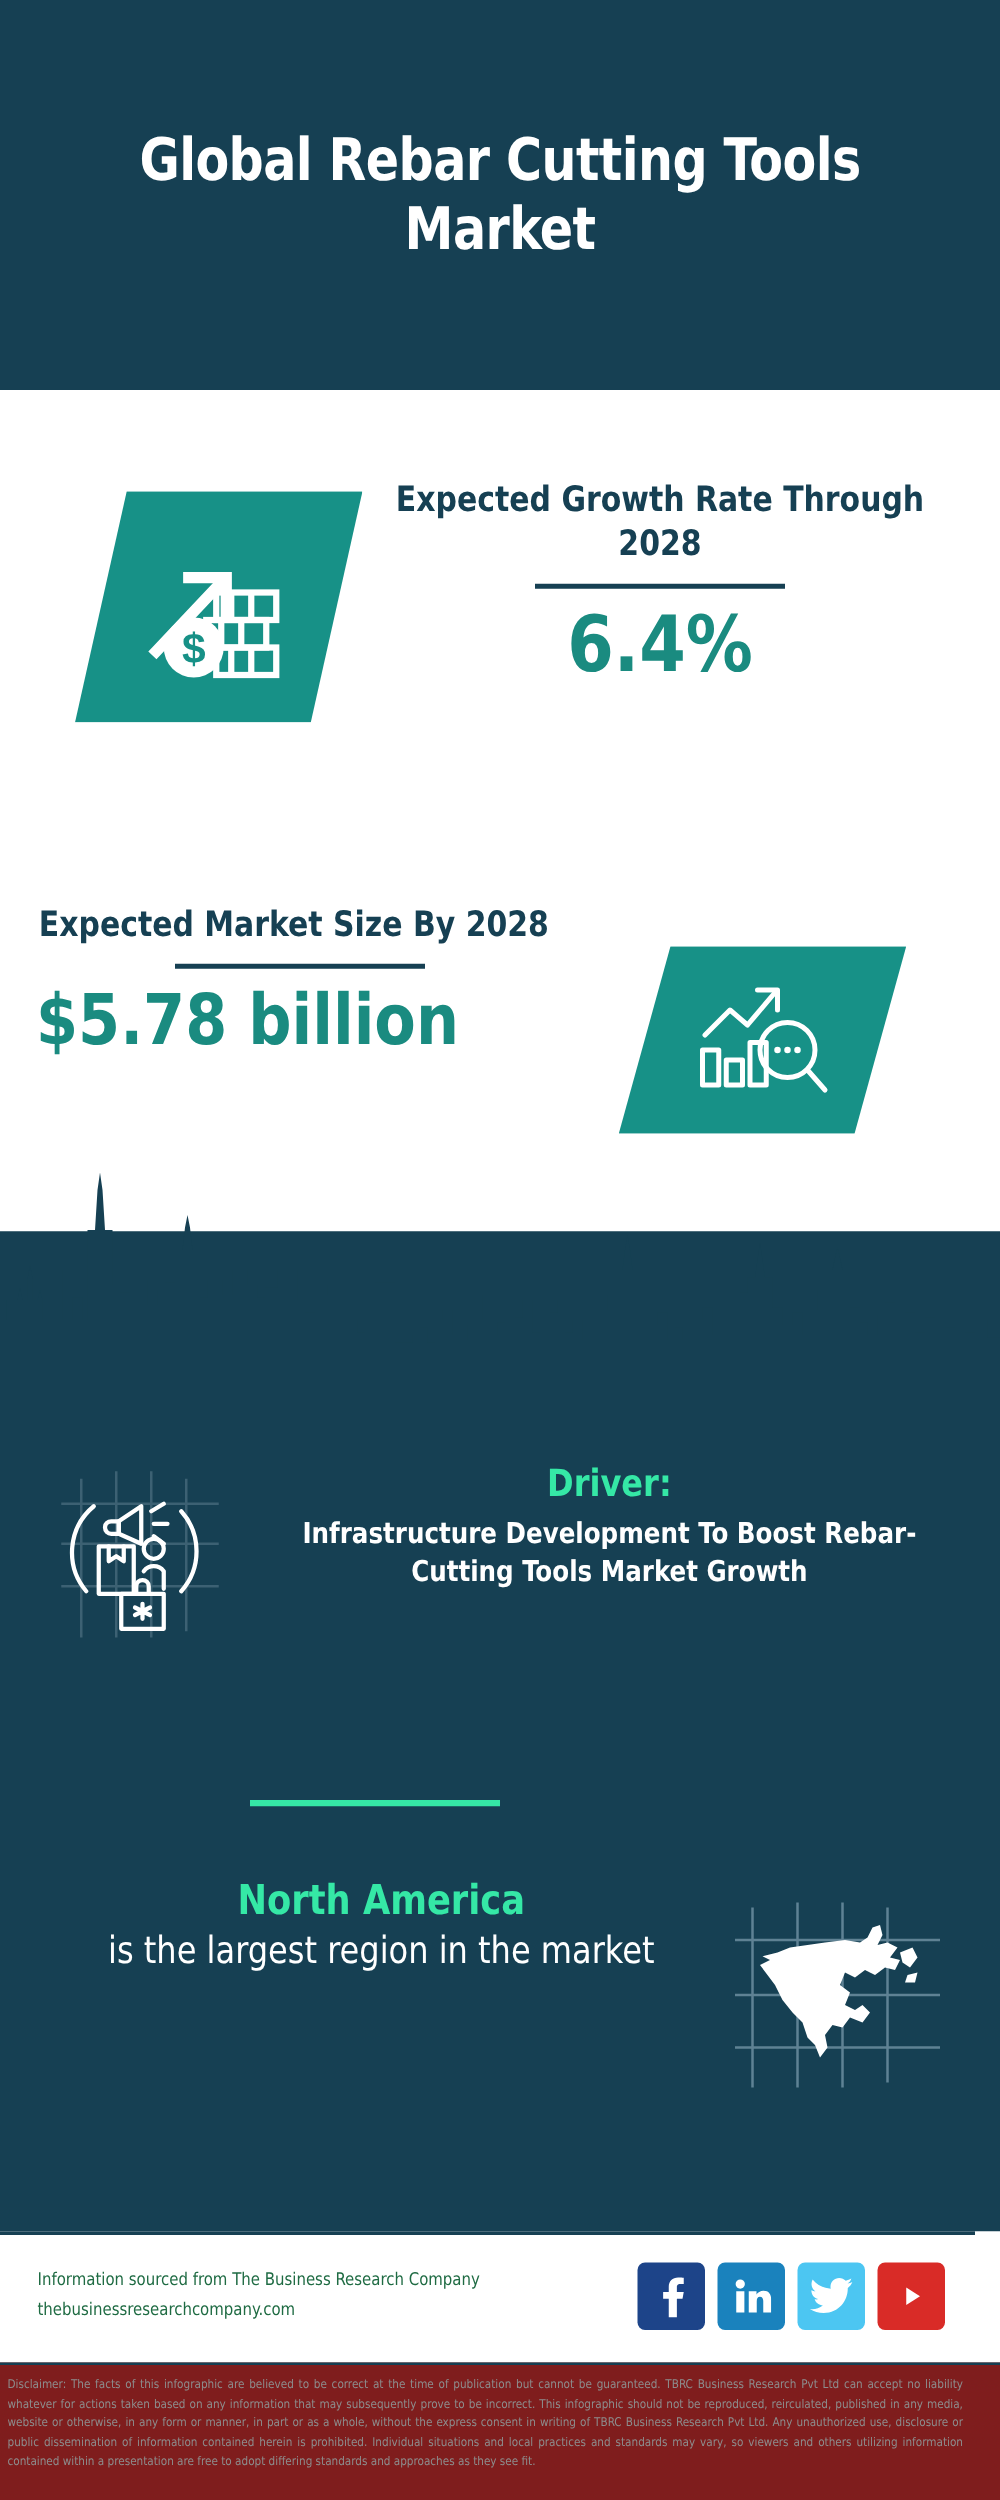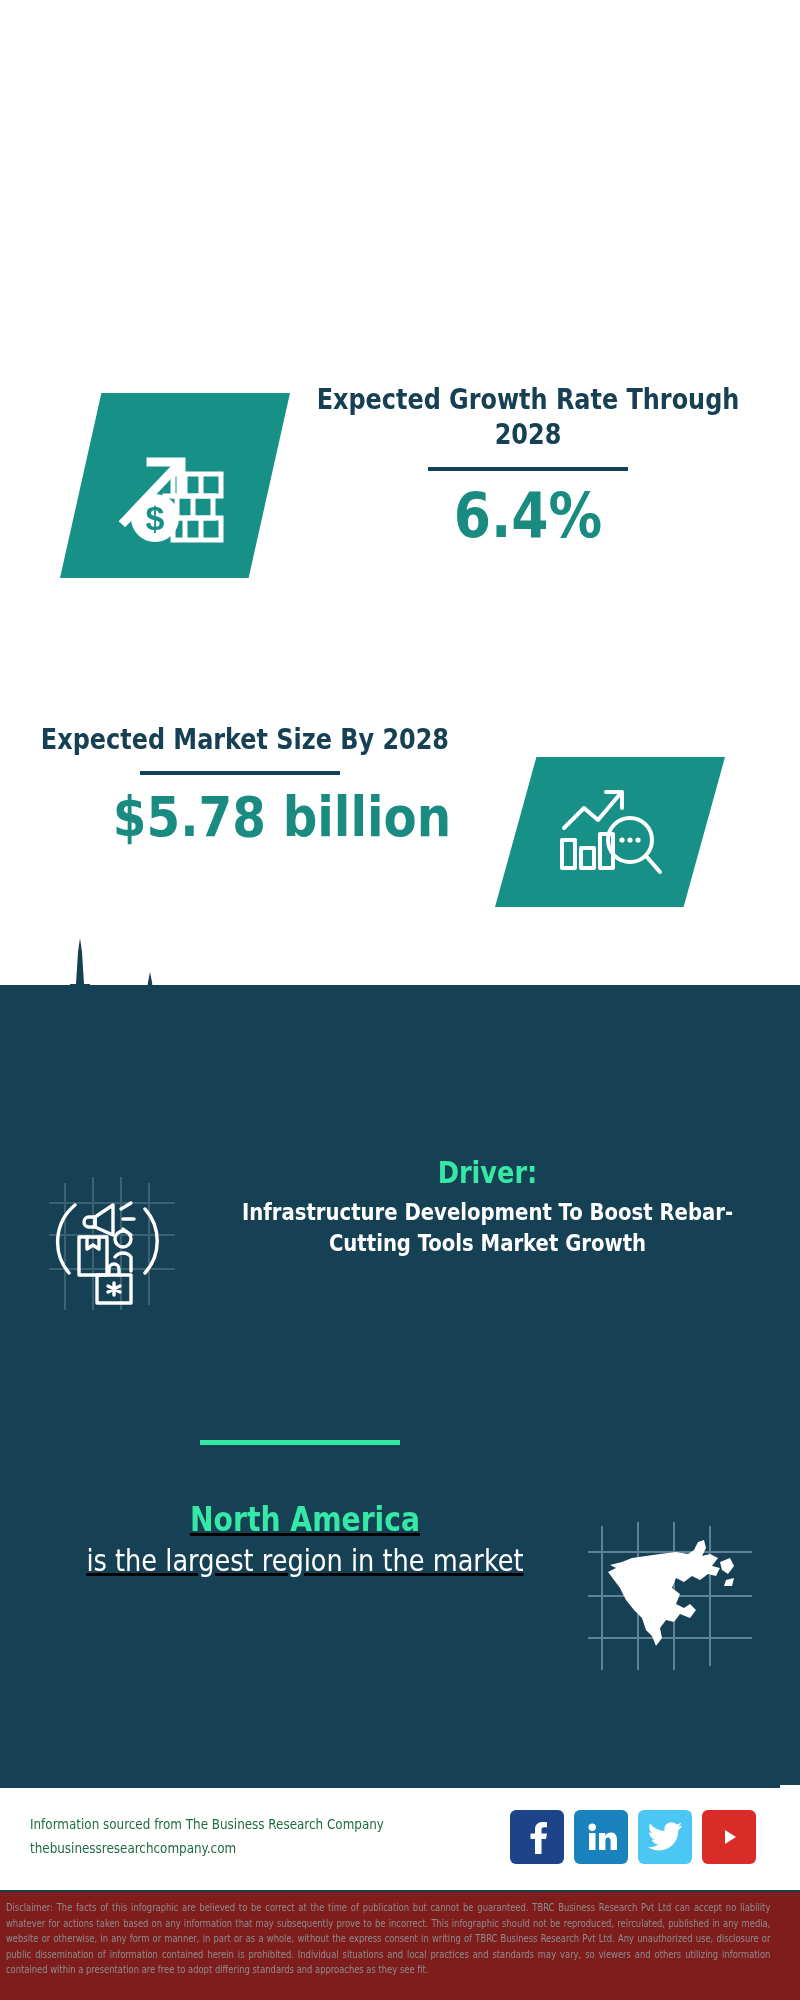--- a/index.html
+++ b/index.html
@@ -52,21 +52,21 @@
     left:495px; top:757px; width:230px; height:150px;
     clip-path:polygon(18% 0%, 100% 0%, 82% 100%, 0% 100%);
   }
   .para svg { display:block; }
 
   
   .stat-a {
     position:absolute; left:278px; top:382px; width:500px; text-align:center;
   }
   .stat-b {
-    position:absolute; left:20px; top:722px; width:440px; text-align:right;
+    position:absolute; left:20px; top:722px; width:440px; text-align:left;
   }
   .stat-label {
     color:#164053;
     font-family:"DejaVu Sans Condensed","Liberation Sans", sans-serif;
     font-weight:bold;
     font-size:28px;
     line-height:1.26;
     transform:scaleX(0.95);
   }
   .rule {
@@ -96,21 +96,21 @@
 
   
   .driver-wrap {
     position:absolute; left:0; top:1155px; width:800px;
     display:flex; align-items:flex-start;
   }
   .driver-icon {
     width:180px; margin-left:35px; flex:0 0 auto; padding-top:10px;
   }
   .driver-text {
-    flex:1 1 auto; text-align:center; padding:0 40px 0 0;
+    flex:1 1 auto; text-align:center; padding:0 40px 0 0;margin-top:15px;
   }
   .driver-heading {
     color:#35e8a6;
     font-family:"DejaVu Sans Condensed","Liberation Sans", sans-serif;
     font-weight:bold; font-size:30px; line-height:1.2;
     transform:scaleX(0.95);
   }
   .driver-body {
     color:#ffffff;
     font-family:"DejaVu Sans Condensed","Liberation Sans", sans-serif;
@@ -119,21 +119,21 @@
   }
 
   .divider {
     position:absolute; left:200px; top:1440px; width:200px; height:5px;
     background:#35e8a6;
   }
 
   
   .region-wrap {
     position:absolute; left:0; top:1500px; width:800px;
-    display:flex; align-items:flex-start;text-decoration:underline;
+    display:flex; align-items:flex-start;
   }
   .region-text {
     flex:1 1 auto; text-align:center; padding-left:30px;
   }
   .region-heading {
     color:#35e8a6;
     font-family:"DejaVu Sans Condensed","Liberation Sans", sans-serif;
     font-weight:bold; font-size:33px; line-height:1.2;
     transform:scaleX(0.95);
   }
@@ -178,20 +178,23 @@
     font-size:9.6px; line-height:1.62;
     text-align:justify;
     transform:scaleX(0.97); transform-origin:left top;
   }
 </style>
 </head>
 <body>
 
 <div class="page">
 
+  <div class="header">
+    <div class="header-title">Global Rebar Cutting Tools Market</div>
+  </div>
 
   <div class="white-band"></div>
 
   <div class="para one">
     <svg width="120" height="120" viewBox="0 0 120 120" aria-hidden="true">
       <g fill="none" stroke="#ffffff" stroke-width="9" stroke-linecap="square">
         <path d="M10 95 L62 40"></path>
         <path d="M36 36 L66 36 L66 66" stroke-width="9"></path>
       </g>
       <g fill="none" stroke="#ffffff" stroke-width="5">

